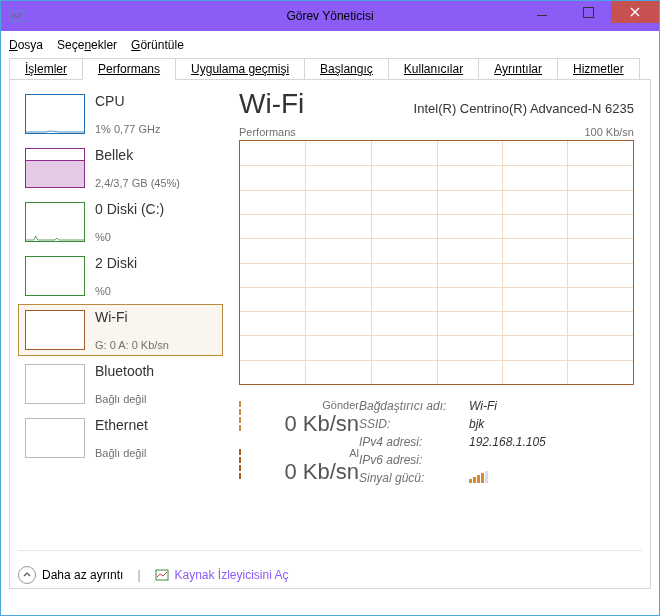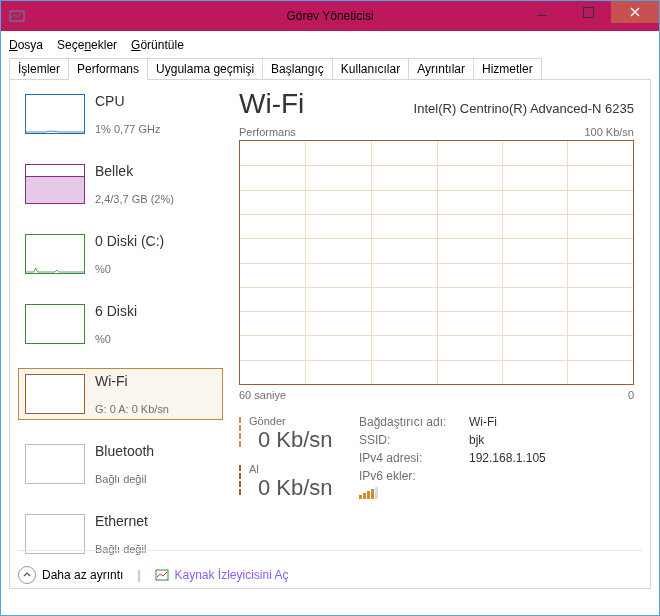--- a/index.html
+++ b/index.html
@@ -1,32 +1,32 @@
 <!DOCTYPE html>
 <html><head>
 <meta charset="utf-8">
 <style>
   * { box-sizing: border-box; margin: 0; padding: 0; font-family: "Segoe UI", Tahoma, sans-serif; }
   body { background: #fff; width: 660px; height: 616px; overflow: hidden; border: 1px solid #4aa6e0; position: relative; }
-  .titlebar { height: 30px; background: #be185d; display: flex; align-items: center; justify-content: center; position: relative; }
+  .titlebar { height: 30px; background: #8b5cf6; display: flex; align-items: center; justify-content: center; position: relative; }
   .titlebar-icon { position: absolute; left: 8px; top: 7px; width: 16px; height: 16px; }
   .titlebar-title { font-size: 12px; color: #000; }
   .window-controls { position: absolute; right: 0; top: 0; display: flex; }
   .wc { width: 46px; height: 22px; display: flex; align-items: center; justify-content: center; font-size: 11px; color: #333; cursor: pointer; }
   .wc.close { background: #c75050; color: #fff; width: 48px; }
   .wc.min::before { content: ""; width: 10px; border-top: 1px solid #333; margin-top: 6px; }
   .wc.max::before { content: ""; width: 9px; height: 9px; border: 1px solid #333; }
   .wc.close svg { width: 10px; height: 10px; }
   .menubar { height: 22px; display: flex; align-items: flex-end; padding: 0 8px; gap: 14px; font-size: 12px; border-bottom: 1px solid transparent; }
   .menubar span u { text-decoration: underline; }
   .tabs { display: flex; padding: 4px 8px 0 8px; font-size: 12px; }
-  .tab { padding: 3px 8px; border: 1px solid #d6d6d6; border-bottom: none; background: #fff; margin-right: -1px; cursor: pointer; position: relative; top: 1px; }
+  .tab { padding: 3px 15px; border: 1px solid #d6d6d6; border-bottom: none; background: #fff; margin-right: -1px; cursor: pointer; position: relative; top: 1px; text-decoration: underline; }
   .tab.active { background: #fff; border-bottom: 1px solid #fff; z-index: 2; }
   .tabpanel { border: 1px solid #d6d6d6; margin: 0 8px 8px 8px; height: 510px; display: flex; background: #fff; position: relative; padding: 8px; }
-  .sidebar { width: 205px; display: flex; flex-direction: column; gap: 18px; }
+  .sidebar { width: 205px; display: flex; flex-direction: column; gap: 2px; }
   .side-item { display: flex; align-items: center; padding: 4px 6px; border: 1px solid transparent; cursor: pointer; }
   .side-item.selected { border: 1px solid #b88c3a; background: #faf6ef; }
   .thumb { width: 60px; height: 40px; border: 1px solid; margin-right: 10px; position: relative; flex-shrink: 0; background: #fff; }
   .thumb.cpu { border-color: #1a6fb5; }
   .thumb.mem { border-color: #8c2a8c; }
   .thumb.disk { border-color: #3a8a3a; }
   .thumb.wifi { border-color: #a55a2a; }
   .thumb.bt, .thumb.eth { border-color: #bcbcbc; }
   .thumb.mem::after { content: ""; position: absolute; left: 0; bottom: 0; width: 100%; height: 26px; background: #e4cae4; border-top: 1px solid #8c2a8c; }
   .side-text .t1 { font-size: 14px; color: #333; }
@@ -34,29 +34,29 @@
   .main { flex: 1; padding: 0 8px 0 16px; display: flex; flex-direction: column; }
   .main-header { display: flex; align-items: baseline; justify-content: space-between; }
   .main-header h1 { font-size: 28px; font-weight: 300; color: #333; }
   .main-header .adapter { font-size: 13px; color: #333; }
   .chart-labels { display: flex; justify-content: space-between; font-size: 11px; color: #707070; margin-top: 6px; }
   .chart { border: 1px solid #a55a2a; height: 245px; margin-top: 2px; position: relative; background: #fff; }
   .chart .gridline-h { position: absolute; left: 0; right: 0; border-top: 1px solid #f0d9c5; }
   .chart .gridline-v { position: absolute; top: 0; bottom: 0; border-left: 1px solid #f0d9c5; }
   .chart-bottom-labels { display: flex; justify-content: space-between; font-size: 11px; color: #707070; margin-top: 4px; }
   .details { display: flex; margin-top: 14px; }
-  .rate-col { width: 120px; }
+  .rate-col { width: 120px; text-align: right; }
   .rate-block { margin-bottom: 10px; }
   .rate-label { font-size: 11px; color: #707070; position: relative; padding-left: 10px; }
   .rate-label::before { content: ""; position: absolute; left: 0; top: 2px; bottom: -20px; border-left: 2px dashed; }
   .rate-block.send .rate-label::before { border-color: #c98b52; }
   .rate-block.recv .rate-label::before { border-color: #a55a2a; }
   .rate-value { font-size: 22px; color: #555; padding-left: 10px; margin-left: 9px; }
   .props { font-size: 12px; }
-  .props .row { display: flex; height: 18px; }
+  .props .row { display: flex; height: 18px; font-style: italic; }
   .props .k { width: 110px; color: #707070; }
   .props .v { color: #333; }
   .signal { display: inline-flex; align-items: flex-end; gap: 1px; }
   .signal span { width: 3px; background: #d88a2a; }
   .footer { position: absolute; left: 8px; right: 8px; bottom: 8px; height: 30px; display: flex; align-items: center; font-size: 12px; gap: 14px; border-top: 1px solid #e6e6e6; padding-top: 18px; }
   .footer .less { display: flex; align-items: center; gap: 6px; cursor: pointer; color: #000; }
   .footer .less .circ { width: 18px; height: 18px; border: 1px solid #999; border-radius: 50%; display: flex; align-items: center; justify-content: center; font-size: 10px; }
   .footer .divider { color: #999; }
   .footer .resmon { color: #8b5cf6; display: flex; align-items: center; gap: 6px; cursor: pointer; }
   .disk-line { position: absolute; left: 0; bottom: 0; width: 100%; height: 8px; }
@@ -111,40 +111,40 @@
       <div class="side-text">
         <div class="t1">CPU</div>
         <div class="t2">1% 0,77 GHz</div>
       </div>
     </div>
 
     <div class="side-item">
       <div class="thumb mem"></div>
       <div class="side-text">
         <div class="t1">Bellek</div>
-        <div class="t2">2,4/3,7 GB (2%)</div>
+        <div class="t2">2,4/3,7 GB (45%)</div>
       </div>
     </div>
 
     <div class="side-item">
       <div class="thumb disk">
         <svg class="disk-line" viewBox="0 0 60 8" preserveAspectRatio="none">
             <path d="M0 7 L8 7 L10 3 L12 7 L30 7 L32 5 L34 7 L60 7" stroke="#3a8a3a" fill="none" stroke-width="0.8"></path>
           </svg>
       </div>
       <div class="side-text">
         <div class="t1">0 Diski (C:)</div>
         <div class="t2">%0</div>
       </div>
     </div>
 
     <div class="side-item">
       <div class="thumb disk"></div>
       <div class="side-text">
-        <div class="t1">6 Diski</div>
+        <div class="t1">2 Diski</div>
         <div class="t2">%0</div>
       </div>
     </div>
 
     <div class="side-item selected">
       <div class="thumb wifi"></div>
       <div class="side-text">
         <div class="t1">Wi-Fi</div>
         <div class="t2">G: 0 A: 0 Kb/sn</div>
       </div>
@@ -185,24 +185,20 @@
         <div class="gridline-h" style="top:60%"></div>
       <div class="gridline-h" style="top:70%"></div>
         <div class="gridline-h" style="top:80%"></div>
       <div class="gridline-h" style="top:90%"></div>
       <div class="gridline-v" style="left:16.6%"></div>
         <div class="gridline-v" style="left:33.3%"></div>
       <div class="gridline-v" style="left:50%"></div>
         <div class="gridline-v" style="left:66.6%"></div>
       <div class="gridline-v" style="left:83.3%"></div>
     </div>
-    <div class="chart-bottom-labels">
-      <span>60 saniye</span>
-      <span>0</span>
-    </div>
 
     <div class="details">
       <div class="rate-col">
         <div class="rate-block send">
           <div class="rate-label">Gönder</div>
           <div class="rate-value">0 Kb/sn</div>
         </div>
         <div class="rate-block recv">
           <div class="rate-label">Al</div>
           <div class="rate-value">0 Kb/sn</div>
@@ -215,23 +211,24 @@
           </div>
         <div class="row">
             <div class="k">SSID:</div>
             <div class="v">bjk</div>
           </div>
         <div class="row">
             <div class="k">IPv4 adresi:</div>
             <div class="v">192.168.1.105</div>
           </div>
         <div class="row">
-            <div class="k">IPv6 ekler:</div>
-          </div>
-        <div class="row">
+            <div class="k">IPv6 adresi:</div>
+          </div>
+        <div class="row">
+            <div class="k">Sinyal gücü:</div>
           <div class="v">
             <span class="signal">
               <span style="height:4px"></span>
                 <span style="height:6px"></span>
                 <span style="height:8px"></span>
                 <span style="height:10px"></span>
                 <span style="height:12px;background:#ddd"></span>
             </span>
           </div>
         </div>

